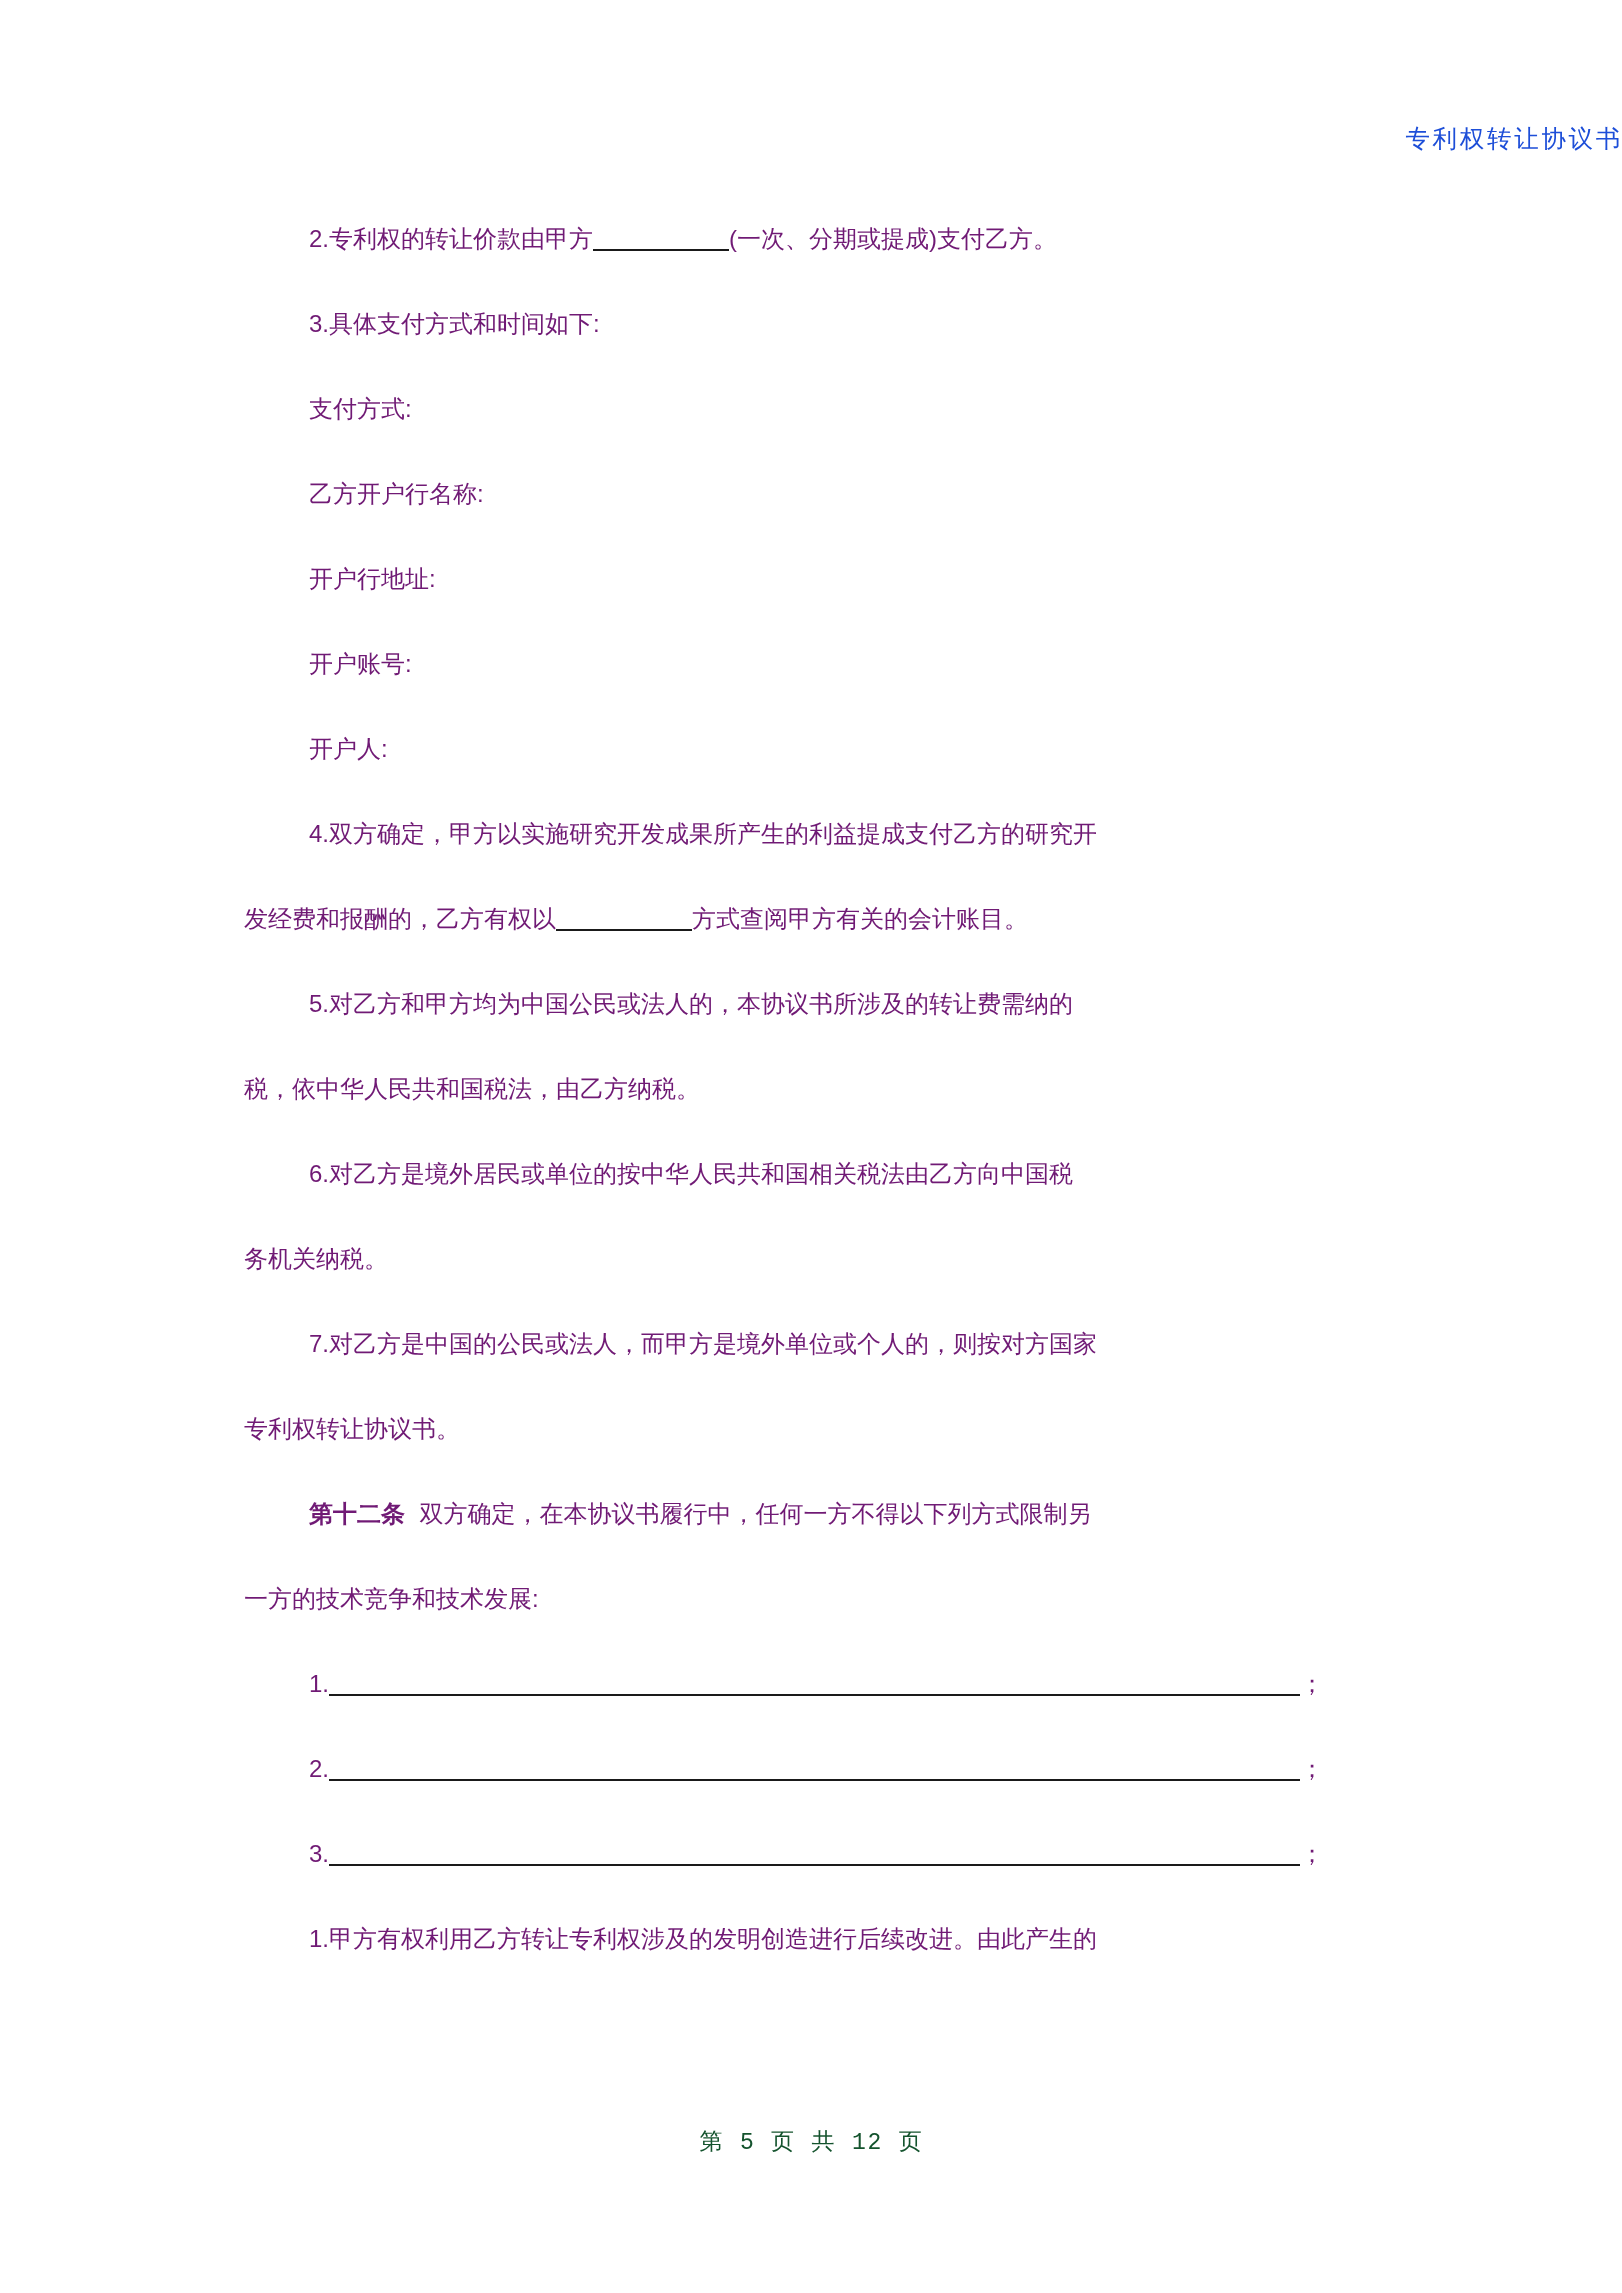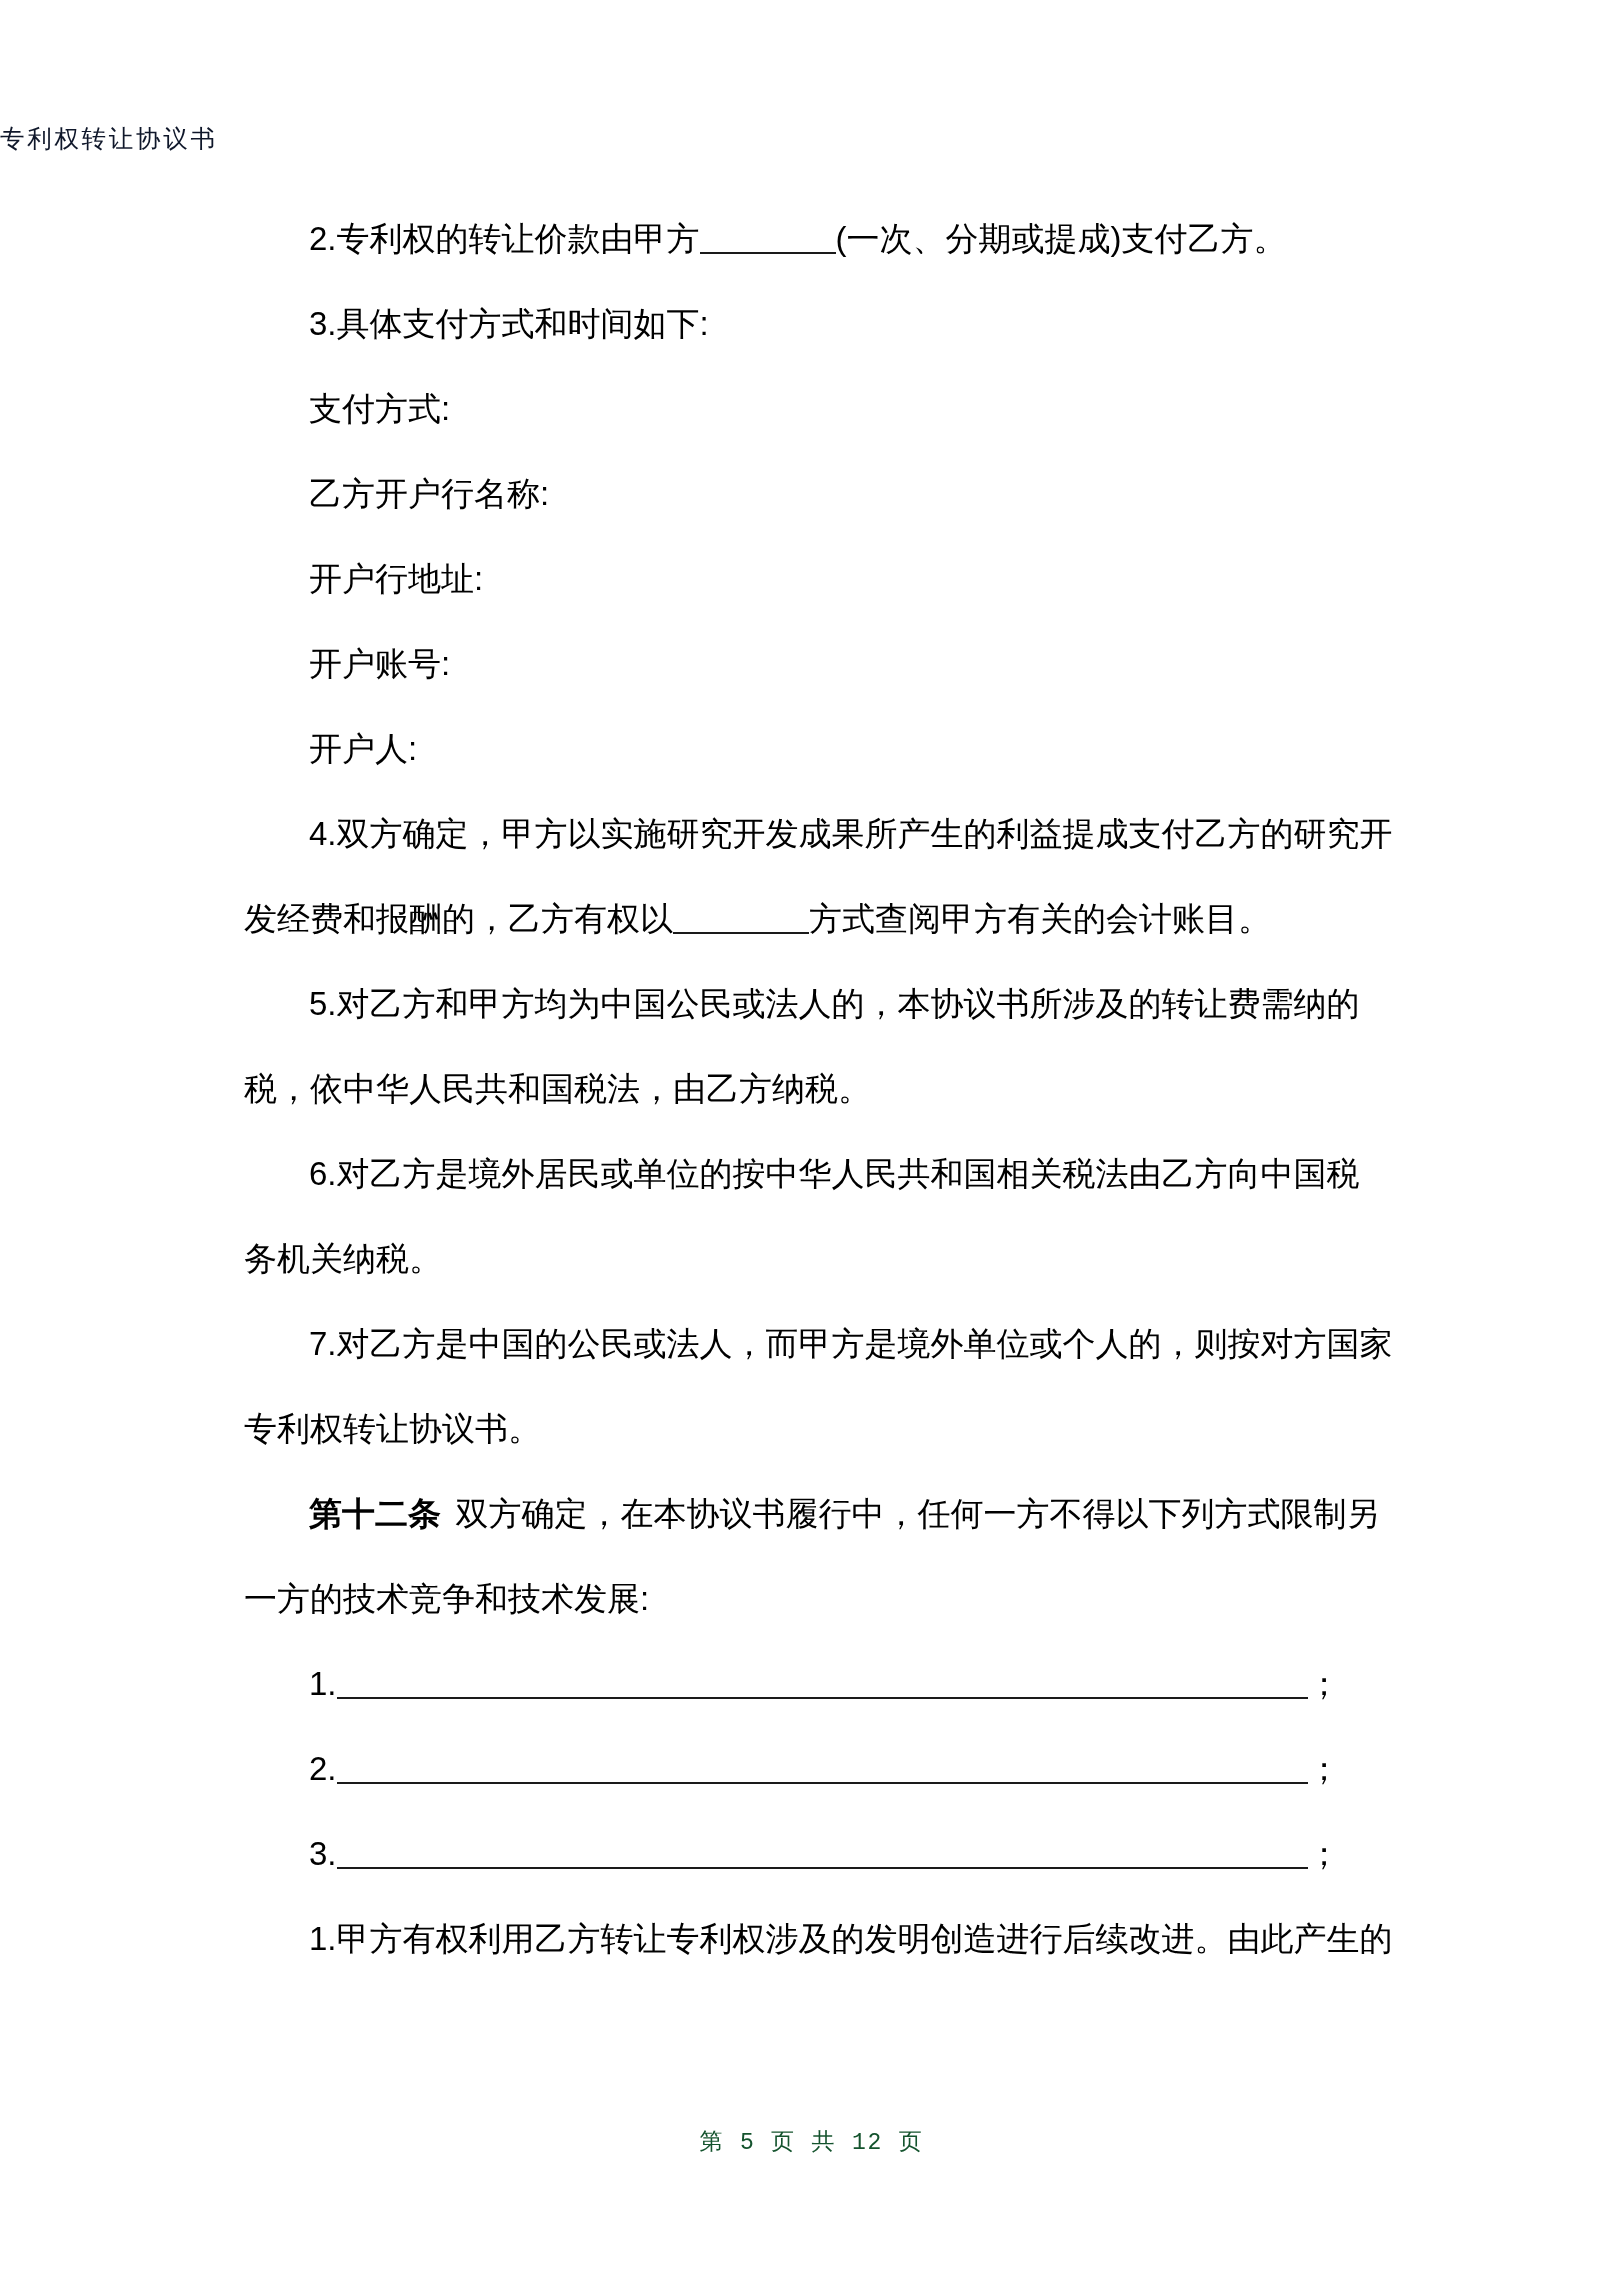--- a/index.html
+++ b/index.html
@@ -16,39 +16,39 @@
     height: 2294px;
     background: #ffffff;
     font-family: "Liberation Sans", sans-serif;
     color: #1a1a1a;
   }
   .page-header {
     position: absolute;
     top: 122px;
     left: 0;
     width: 100%;
-    text-align: left;
+    text-align: right;
     font-family: "Liberation Serif", serif;
     font-size: 24.5px;
     letter-spacing: 2.7px;
-    color: #0f172a;
+    color: #1d4ed8;
   }
   .content {
     position: absolute;
     top: 196px;
     left: 0;
     width: 100%;
   }
   .line {
     height: 85px;
     line-height: 85px;
     padding-left: 244px;
     white-space: nowrap;
-    font-size: 33px;
-    color: #000000;
+    font-size: 24px;
+    color: #701a75;
   }
   .line.indent {
     padding-left: 309px;
   }
   .term {
     font-weight: bold;
     margin-right: 14.5px;
     font-family: Liberation Mono, monospace;
   }
   .blank {

